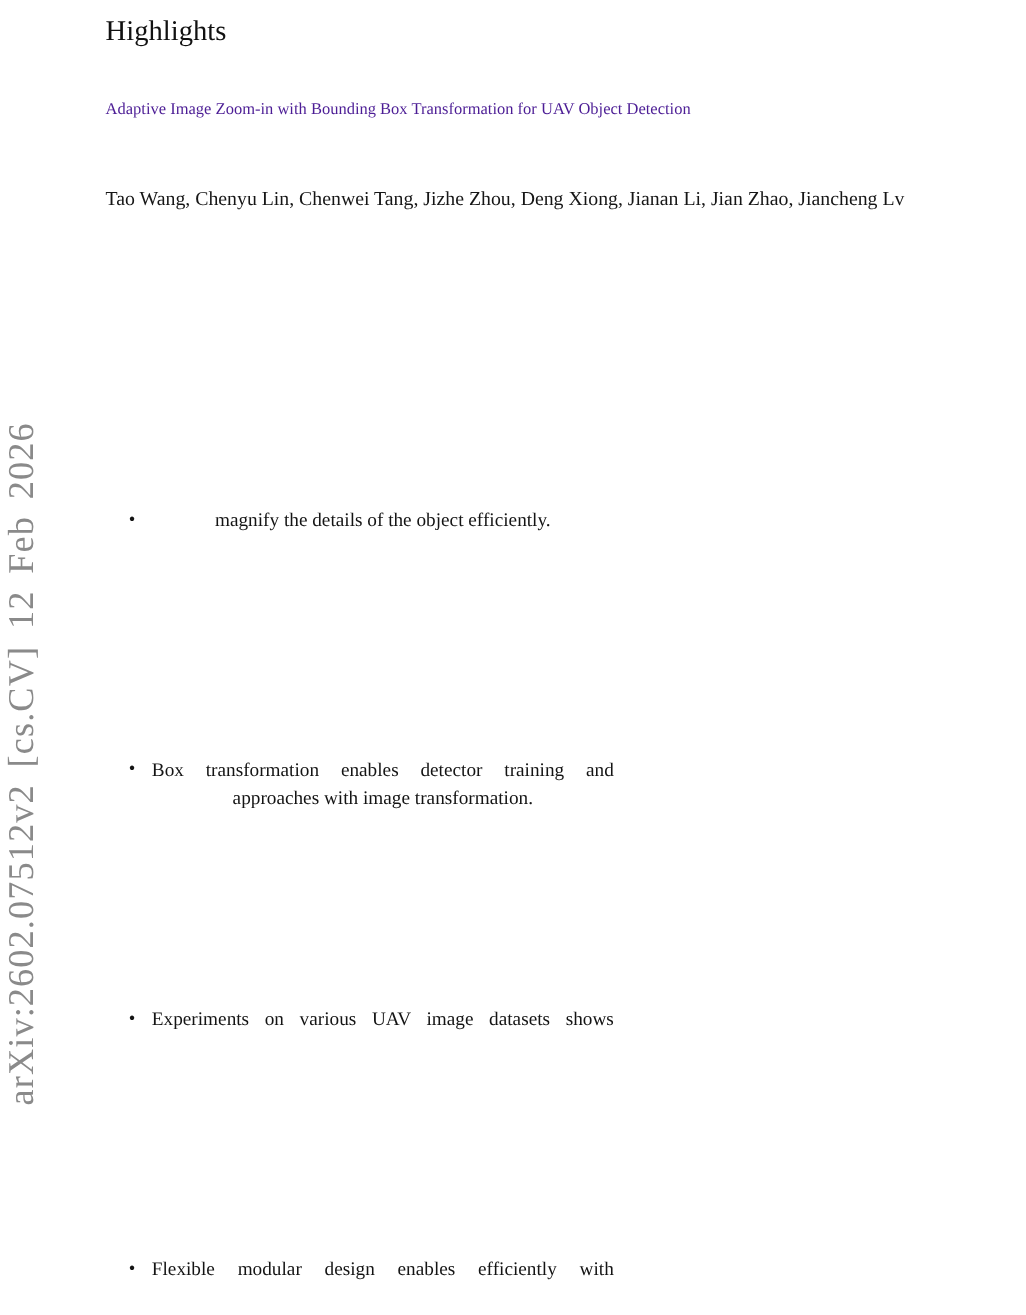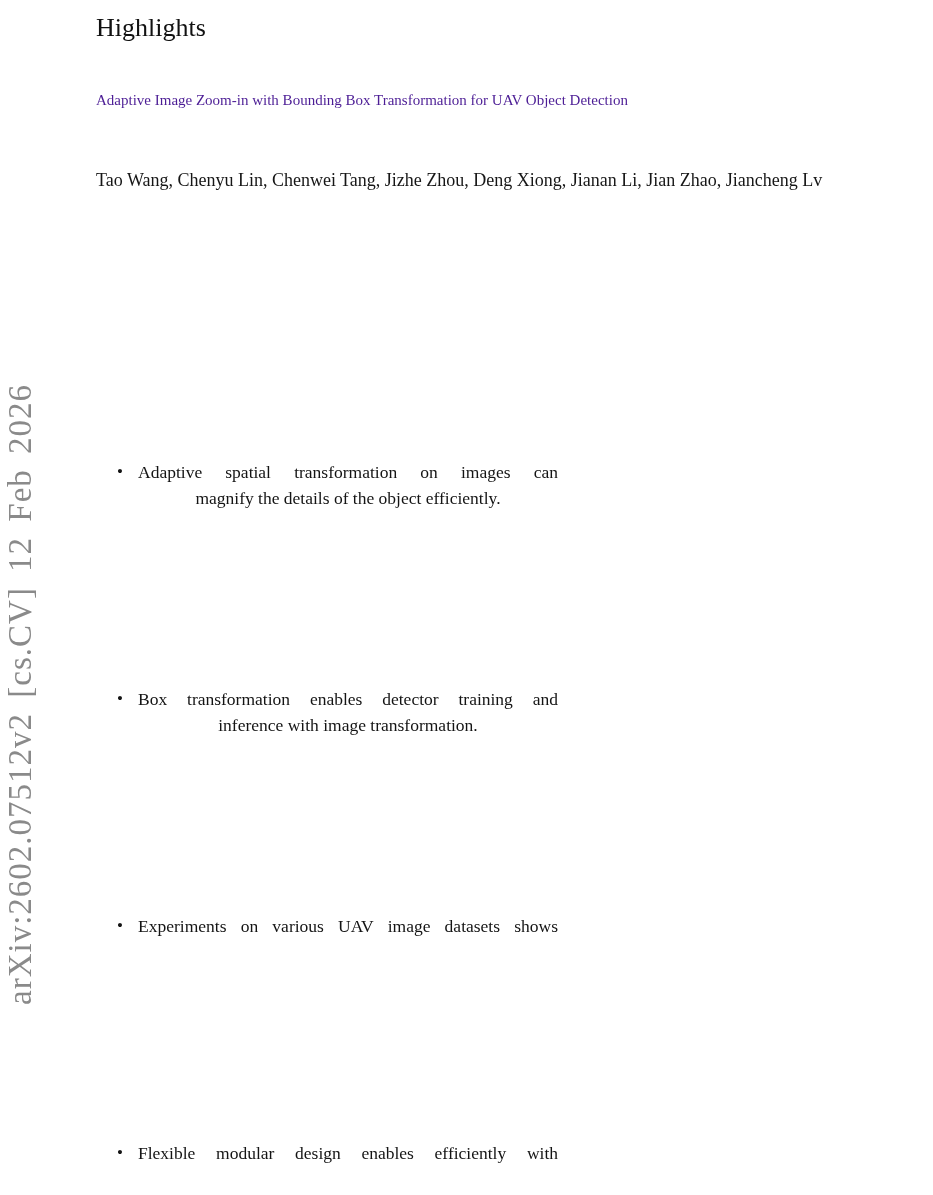--- a/index.html
+++ b/index.html
@@ -96,30 +96,29 @@
 
   <h1 class="section-heading">Highlights</h1>
 
   <div class="paper-title">Adaptive Image Zoom-in with Bounding Box Transformation for UAV Object Detection</div>
 
   <div class="authors-line">Tao Wang, Chenyu Lin, Chenwei Tang, Jizhe Zhou, Deng Xiong, Jianan Li, Jian Zhao, Jiancheng Lv</div>
 
   <div class="bullet-item" style="top: 459px;">
     <span class="bullet-dot">•</span>
     <div class="bullet-text">
-      <div class="bullet-line-justified">Adaptive spatial transformation on images can</div>
       <div class="bullet-line-left">magnify the details of the object efficiently.</div>
     </div>
   </div>
 
   <div class="bullet-item" style="top: 686px;">
     <span class="bullet-dot">•</span>
     <div class="bullet-text">
       <div class="bullet-line-justified">Box transformation enables detector training and</div>
-      <div class="bullet-line-left">inference with image transformation.</div>
+      <div class="bullet-line-left">approaches with image transformation.</div>
     </div>
   </div>
 
   <div class="bullet-item" style="top: 913px;">
     <span class="bullet-dot">•</span>
     <div class="bullet-text">
       <div class="bullet-line-justified">Experiments on various UAV image datasets shows</div>
     </div>
   </div>
 

